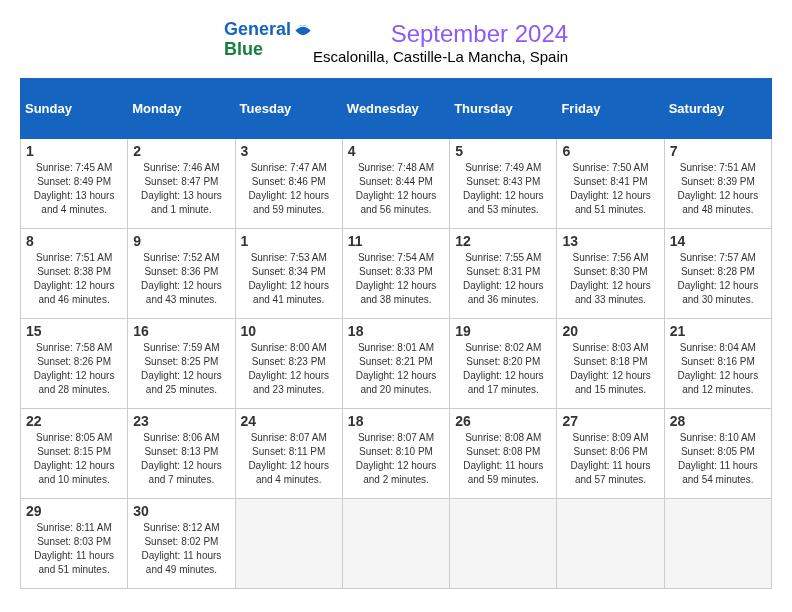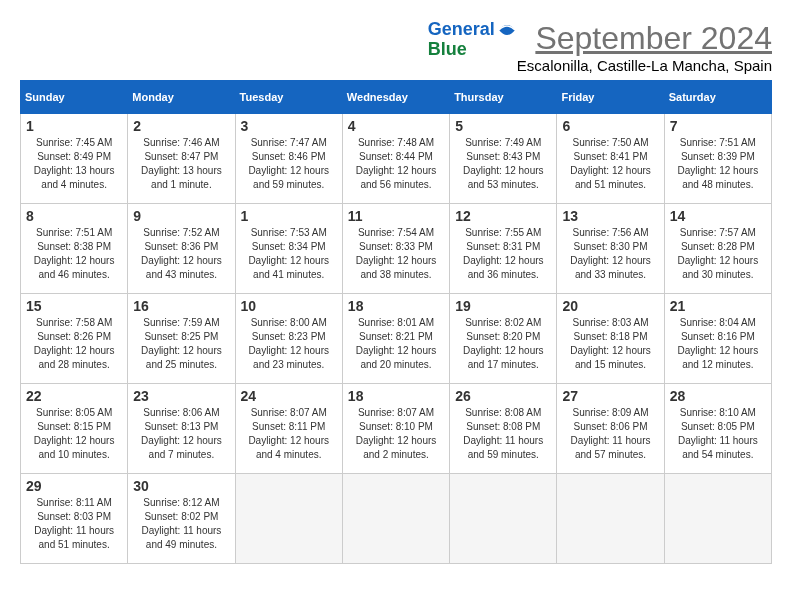--- a/index.html
+++ b/index.html
@@ -5,23 +5,23 @@
     * { box-sizing: border-box; margin: 0; padding: 0; }
     body {
       font-family: Arial, sans-serif;
       background: #fff;
       width: 792px;
       min-height: 612px;
       padding: 20px;
     }
     .header {
       display: flex;
-      justify-content: flex-end;
+      justify-content: center;
       align-items: flex-start;
-      margin-bottom: 6px;
+      margin-bottom: 13px;
     }
     .logo {
       display: flex;
       align-items: center;
     }
     .logo-text {
       font-size: 18px;
       font-weight: bold;
       color: #333;
       line-height: 1.1;
@@ -31,39 +31,38 @@
     }
     .logo-icon {
       width: 20px;
       height: 20px;
       margin-left: 2px;
     }
     .title-area {
       text-align: right;
     }
     .month-title {
-      font-size: 32px;
+      font-size: 24px;
       font-weight: normal;
-      color: #737373;
-      text-decoration: underline;
+      color: #8b5cf6;
     }
     .subtitle {
       font-size: 15px;
       color: #000000;
     }
     table {
       width: 100%;
       border-collapse: collapse;
       table-layout: fixed;
     }
     th {
       background: #1565c0;
       color: #fff;
-      padding: 10px 4px;
-      font-size: 11px;
+      padding: 22px 4px;
+      font-size: 13px;
       font-weight: bold;
       text-align: left;
       border: 1px solid #1565c0;
     }
     td {
       border: 1px solid #ccc;
       vertical-align: top;
       padding: 4px 5px;
       font-size: 10.5px;
       color: #333;

